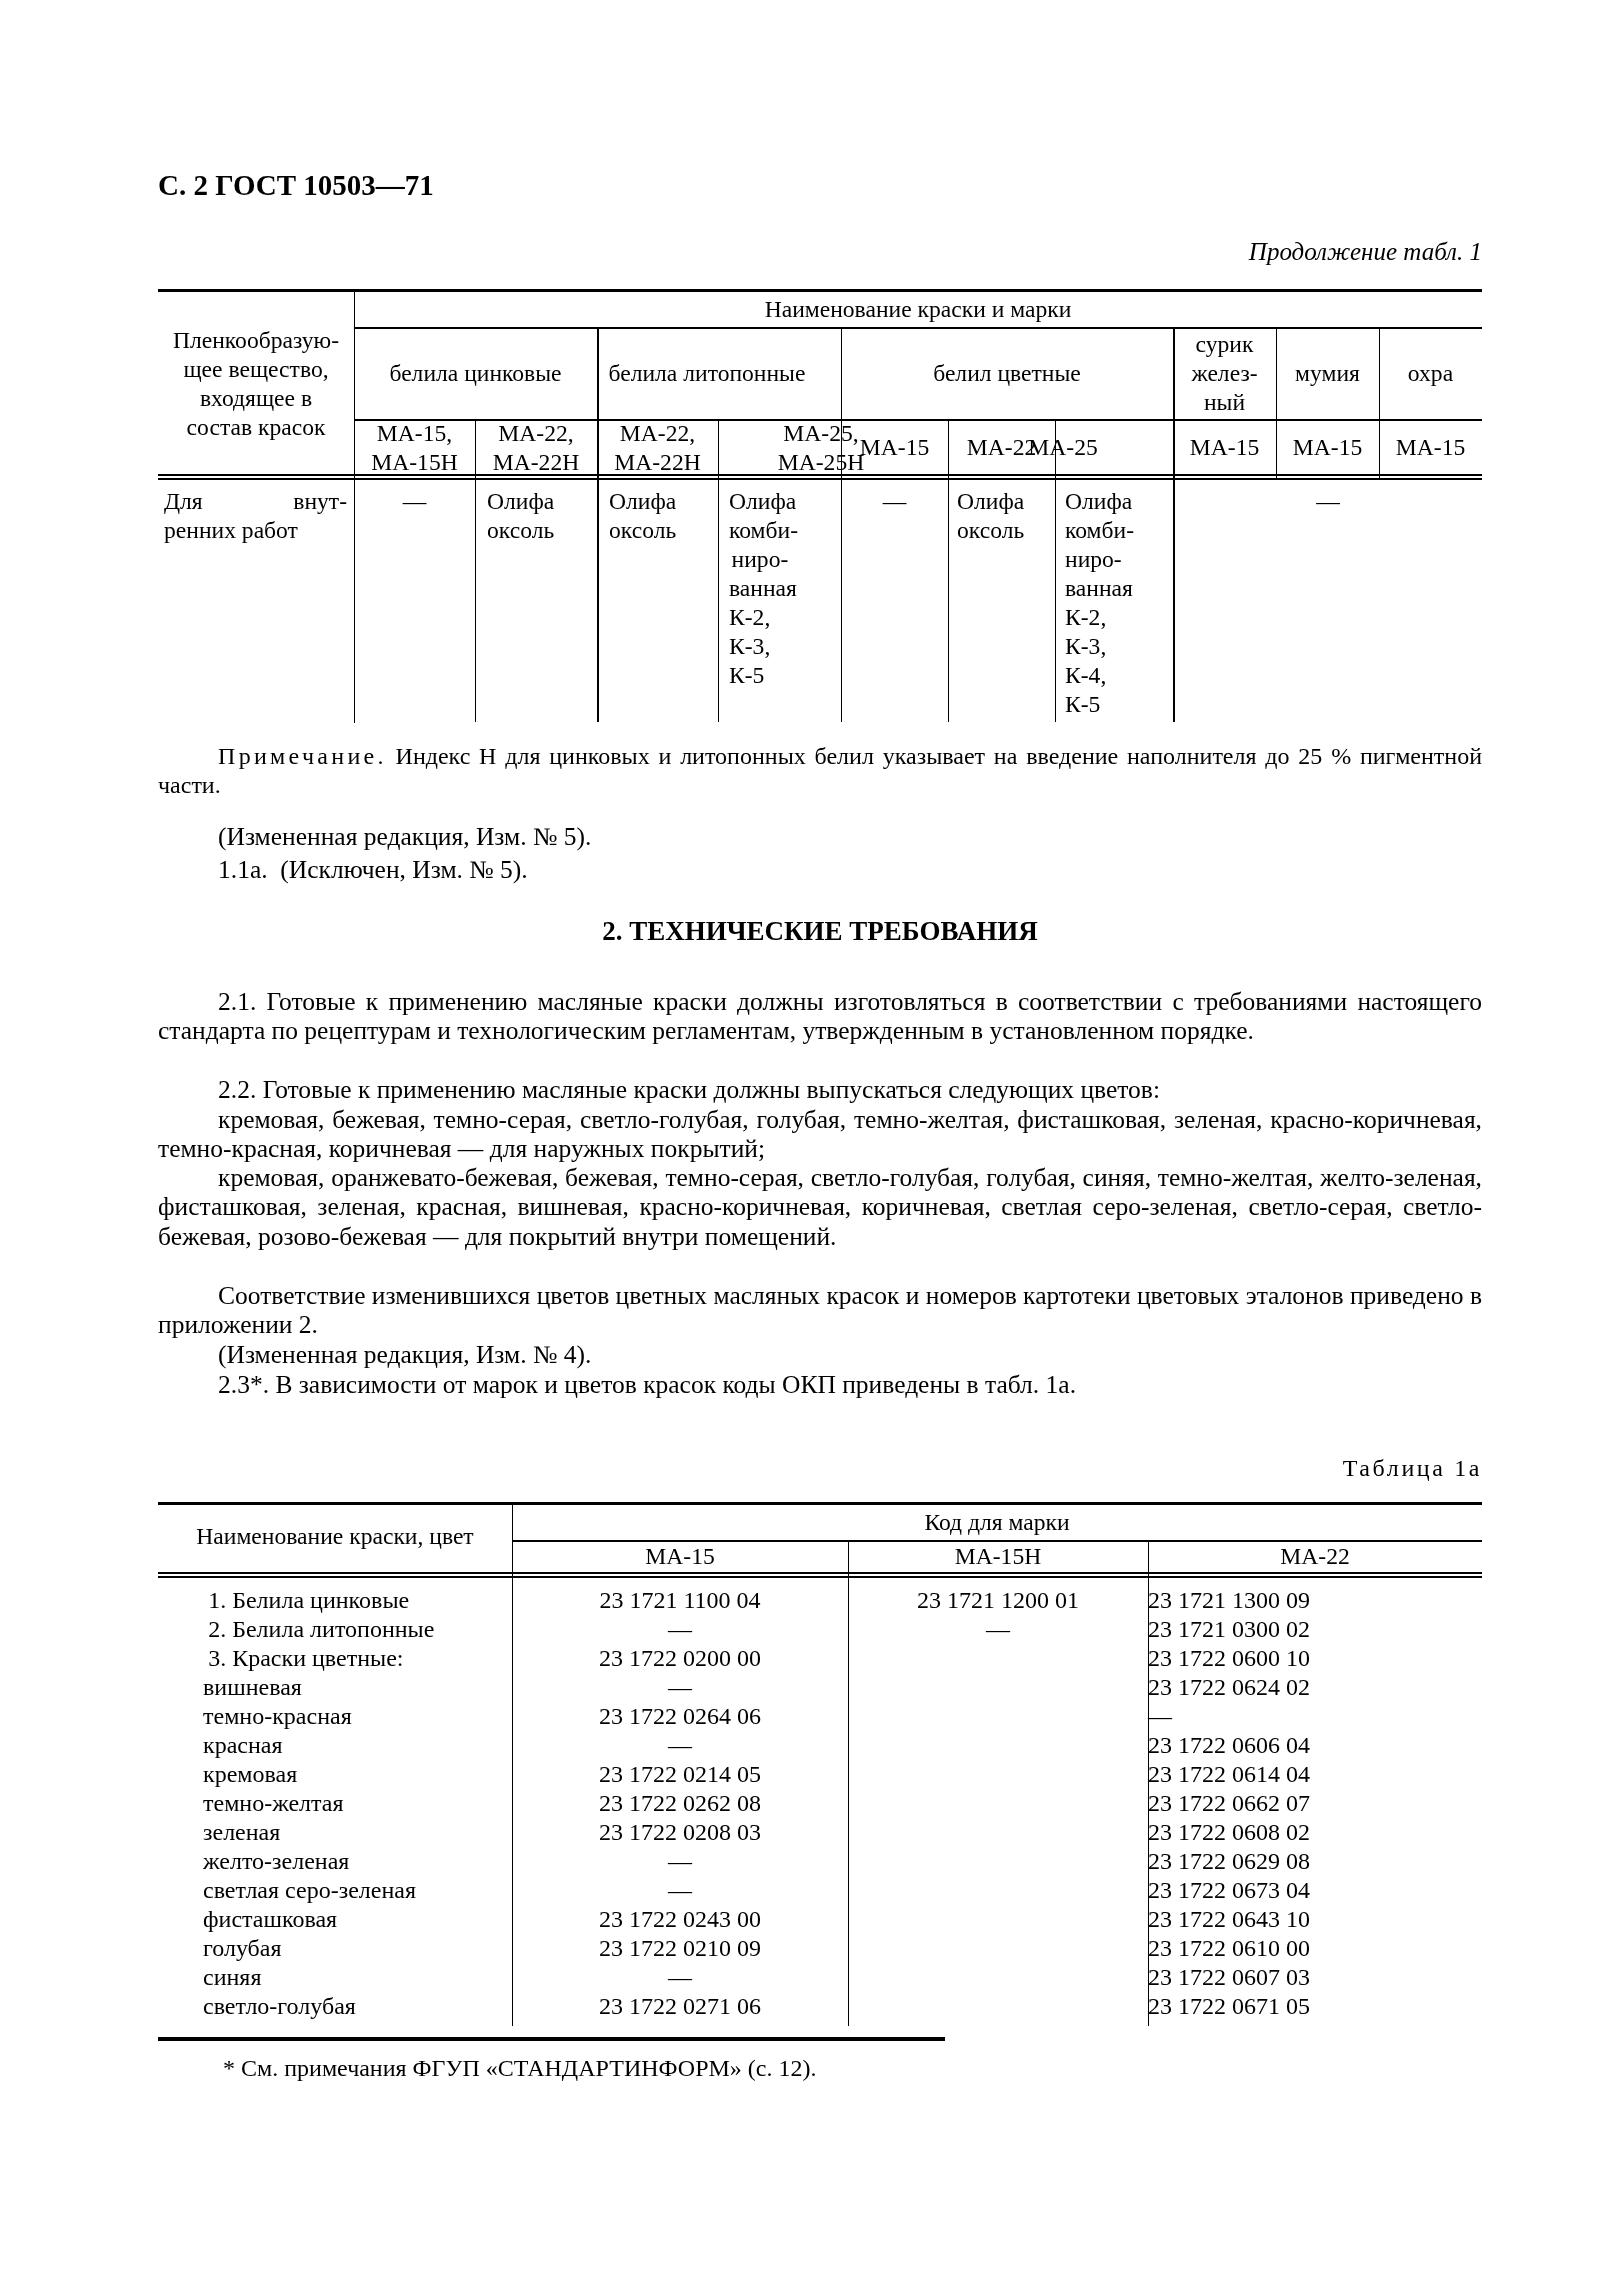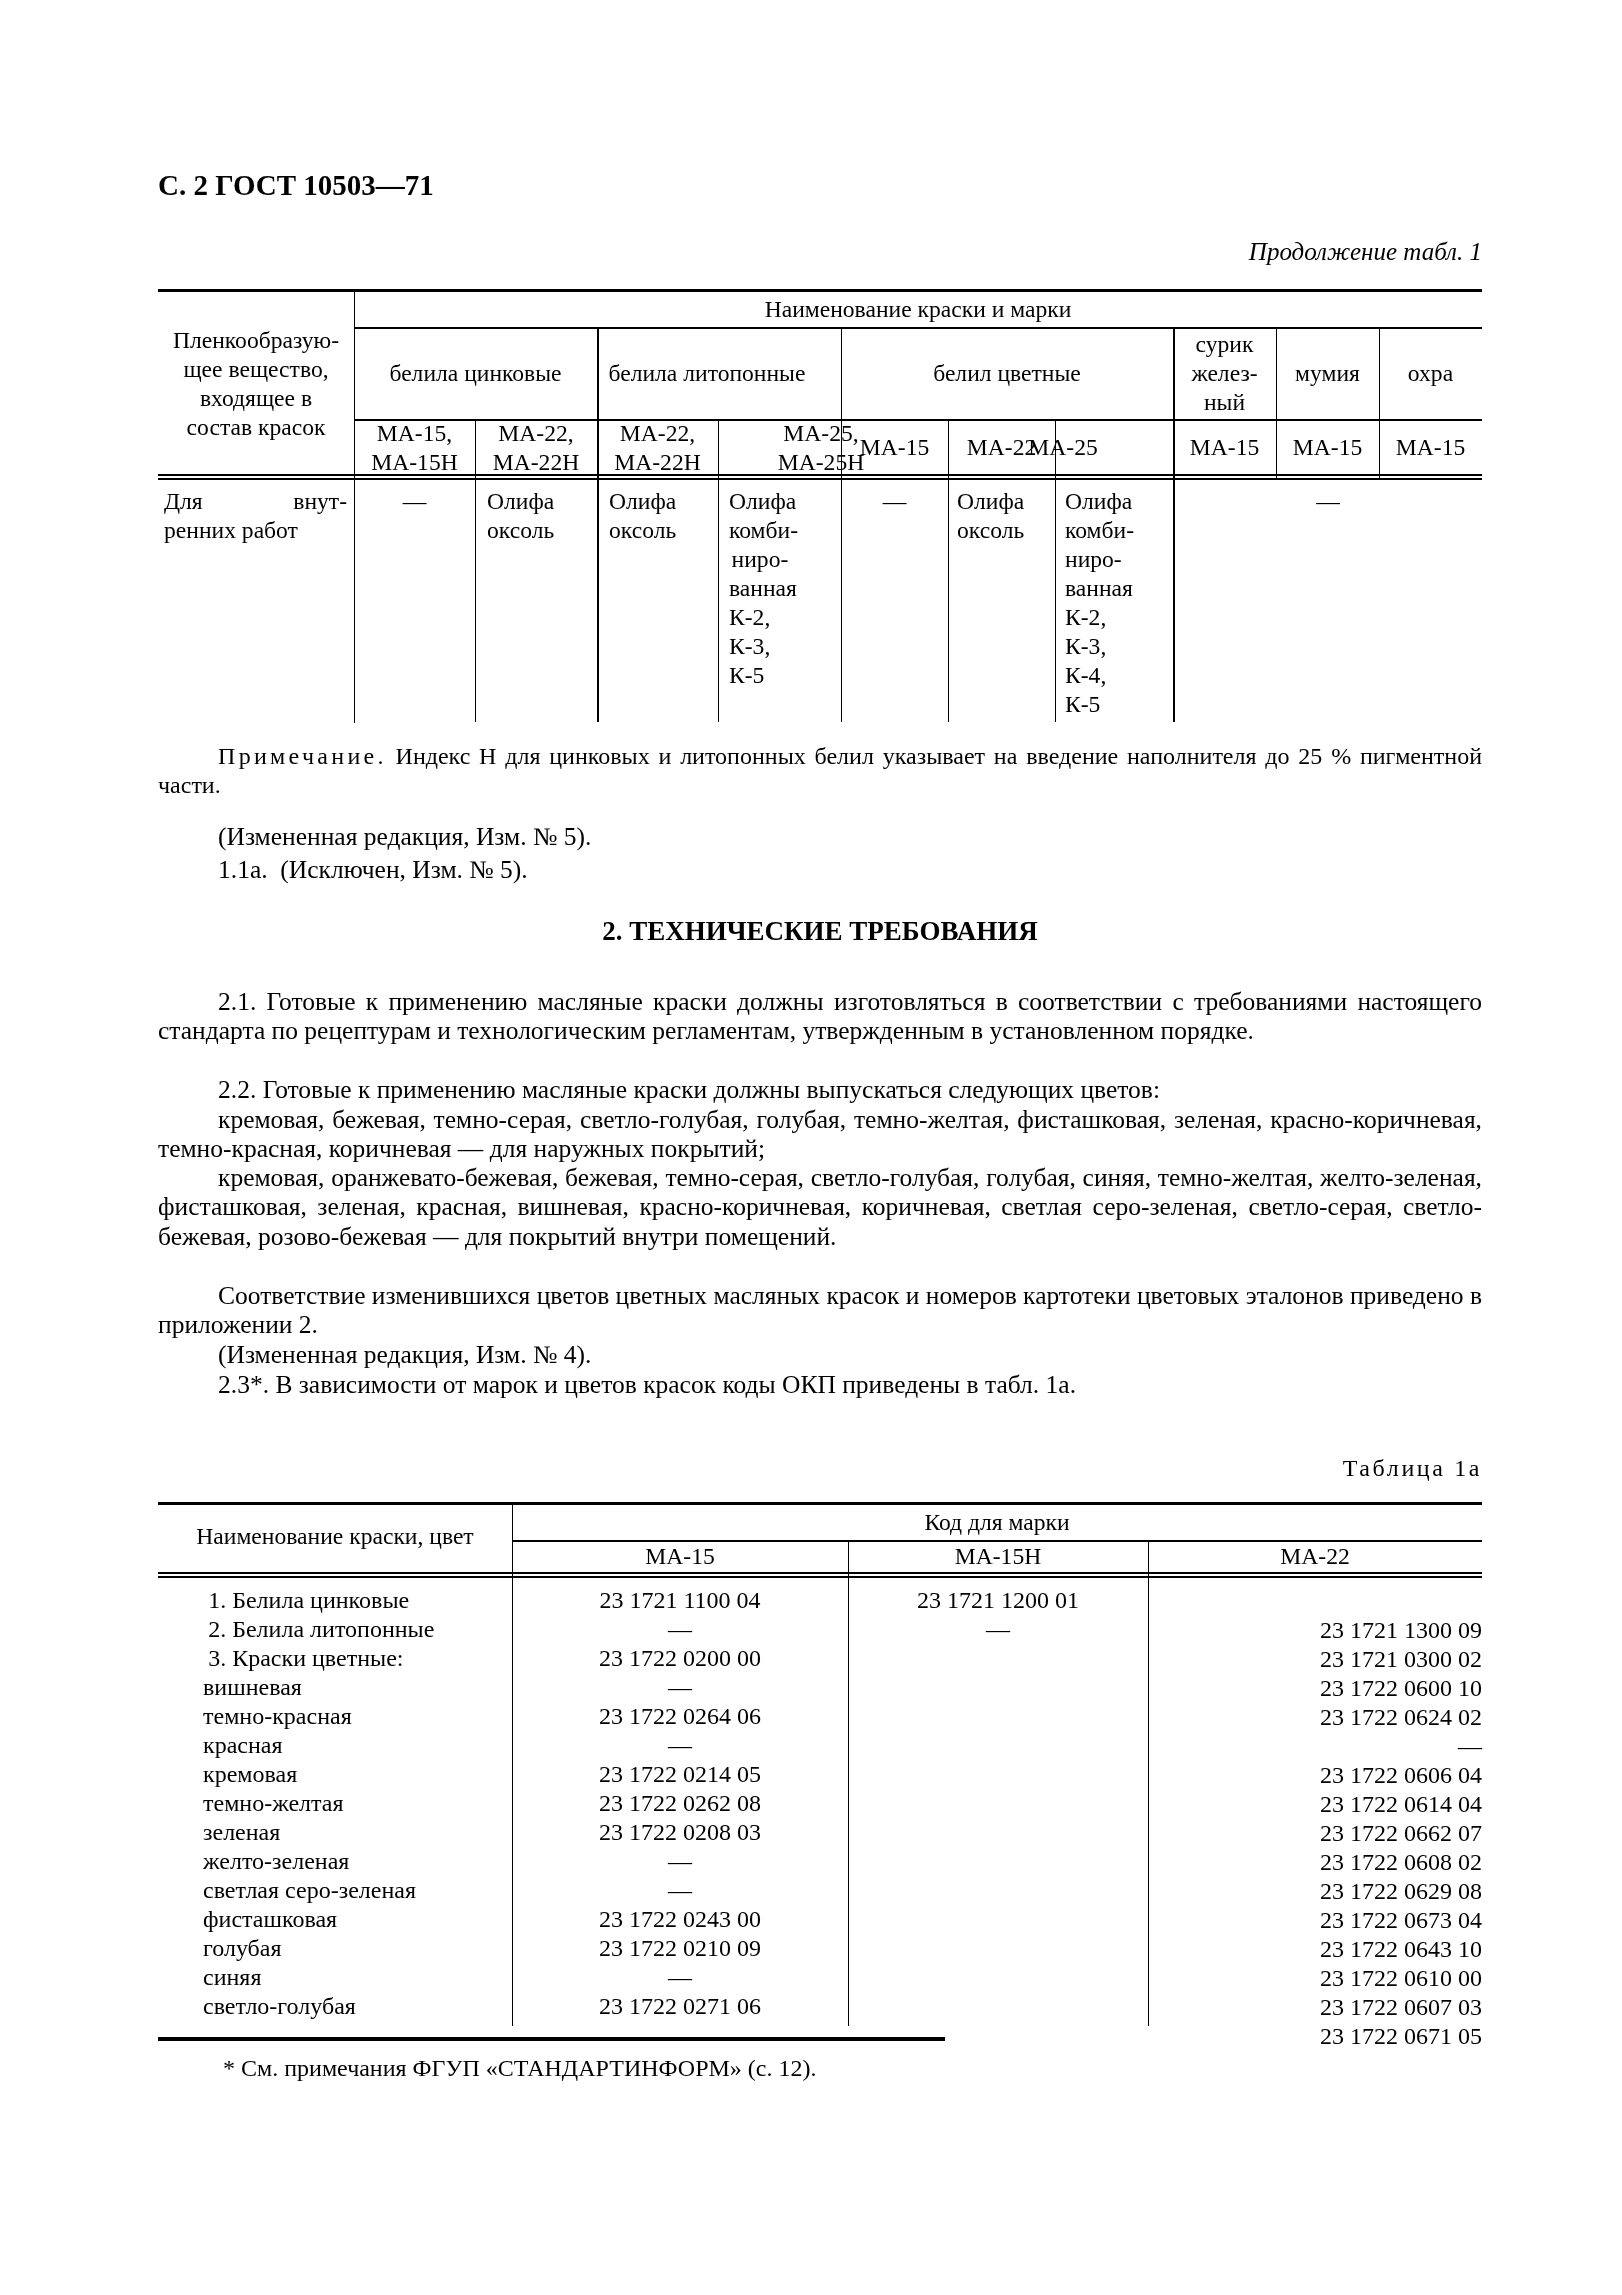--- a/index.html
+++ b/index.html
@@ -197,21 +197,21 @@
     <div class="row1a">23 1722 0210 09</div>
     <div class="row1a">—</div>
     <div class="row1a">23 1722 0271 06</div>
   </div>
 
   <div class="t1a" style="left:848px;top:1586px;width:300px;text-align:center;">
     <div class="row1a">23 1721 1200 01</div>
     <div class="row1a">—</div>
   </div>
 
-  <div class="t1a" style="left:1148px;top:1586px;width:334px;text-align:right;margin-top:30px;">
+  <div class="t1a" style="left:1148px;top:1586px;width:334px;text-align:left;">
     <div class="row1a">23 1721 1300 09</div>
     <div class="row1a">23 1721 0300 02</div>
     <div class="row1a">23 1722 0600 10</div>
     <div class="row1a">23 1722 0624 02</div>
     <div class="row1a">—</div>
     <div class="row1a">23 1722 0606 04</div>
     <div class="row1a">23 1722 0614 04</div>
     <div class="row1a">23 1722 0662 07</div>
     <div class="row1a">23 1722 0608 02</div>
     <div class="row1a">23 1722 0629 08</div>

